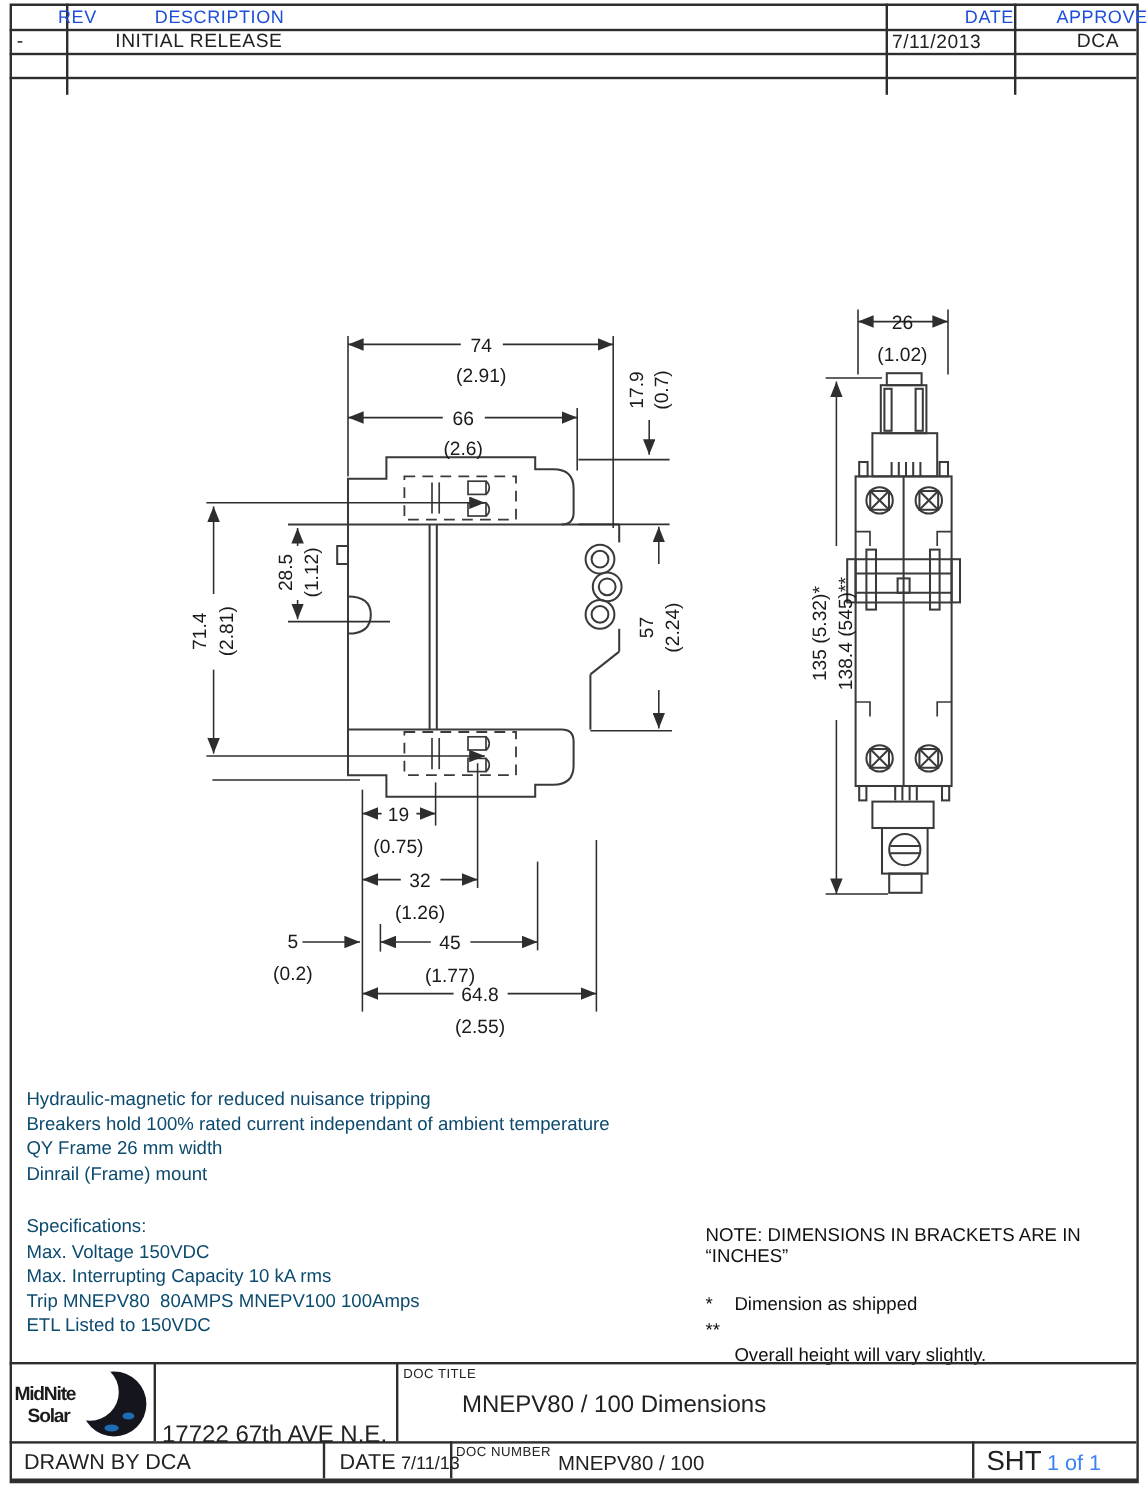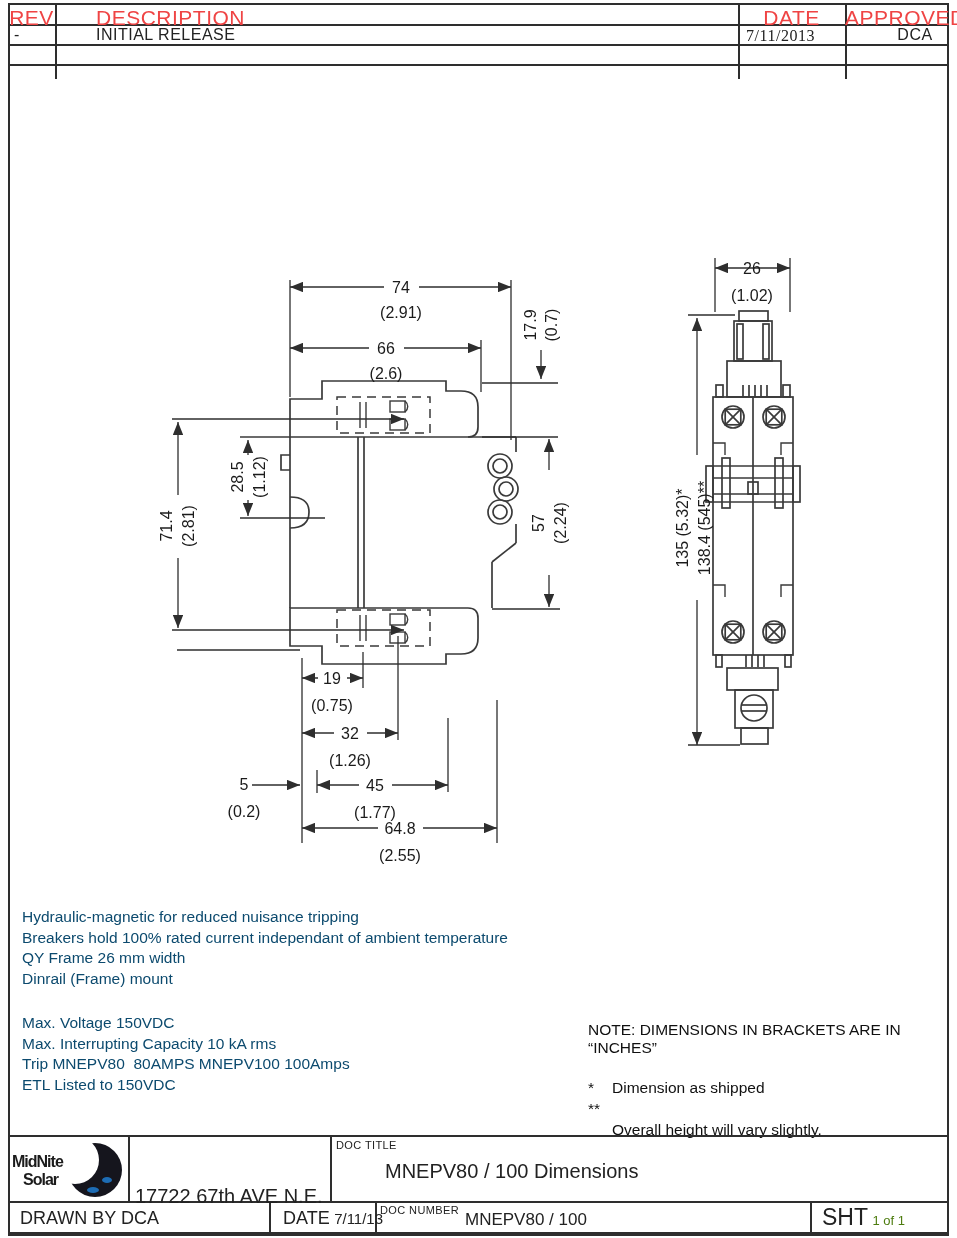--- a/index.html
+++ b/index.html
@@ -3,21 +3,21 @@
 <meta charset="utf-8">
 <style>
   html,body{margin:0;padding:0;background:#ffffff;}
   #page{position:relative;width:957px;height:1238px;background:#fff;
         font-family:"Liberation Sans",sans-serif;color:#1d1d1d;overflow:hidden;}
   .abs{position:absolute;}
   .hl{position:absolute;height:2px;background:#2e2e2e;}
   .vl{position:absolute;width:2px;background:#2e2e2e;}
   #frame{position:absolute;left:8px;top:3px;width:937px;height:1227px;
          border:2px solid #2e2e2e;border-bottom-width:4px;}
-  .cellhead{font-size:21px;letter-spacing:.5px;color:#ef4444;}
+  .cellhead{font-size:15px;letter-spacing:.5px;color:#1d4ed8;margin-left:33px;}
   .cellval{font-size:16px;letter-spacing:.5px;color:#222;}
   .ctr{text-align:center;}
   .feat{font-size:15.5px;line-height:20.5px;color:#0c4a6e;white-space:pre;}
   .notetitle{font-size:15.5px;color:#101010;}
   .noterow{display:flex;font-size:15.5px;line-height:21px;color:#101010;}
   .noterow .mk{width:24px;flex:none;}
   .addr{font-size:20px;line-height:22.5px;color:#222;white-space:pre;}
   .smalllabel{font-size:11px;letter-spacing:.4px;color:#222;}
   svg text{font-family:"Liberation Sans","DejaVu Sans",sans-serif;font-size:16px;fill:#1b1b1b;}
 </style>
@@ -35,21 +35,21 @@
   <div class="vl" style="left:738px;top:3px;height:76px;"></div>
   <div class="vl" style="left:845px;top:3px;height:76px;"></div>
 
   <div class="abs cellhead ctr" style="left:8px;top:6px;width:47px;">REV</div>
   <div class="abs cellhead" style="left:96px;top:6px;">DESCRIPTION</div>
   <div class="abs cellhead ctr" style="left:738px;top:6px;width:107px;">DATE</div>
   <div class="abs cellhead ctr" style="left:845px;top:6px;width:92px;">APPROVED</div>
 
   <div class="abs cellval" style="left:14px;top:26px;">-</div>
   <div class="abs cellval" style="left:96px;top:26px;">INITIAL RELEASE</div>
-  <div class="abs cellval ctr" style="left:738px;top:27px;width:85px;font-family:Liberation Serif, serif;">7/11/2013</div>
+  <div class="abs cellval ctr" style="left:738px;top:27px;width:85px;">7/11/2013</div>
   <div class="abs cellval ctr" style="left:864px;top:26px;width:102px;">DCA</div>
 
   <svg class="abs" style="left:0;top:0;" width="957" height="900" viewBox="0 0 957 900">
     <defs>
       <marker id="ae" orient="auto" markerWidth="11" markerHeight="8" refX="10" refY="4">
         <path d="M0,0 L10,4 L0,8 Z" fill="#2e2e2e"></path>
       </marker>
       <marker id="as" orient="auto-start-reverse" markerWidth="11" markerHeight="8" refX="10" refY="4">
         <path d="M0,0 L10,4 L0,8 Z" fill="#2e2e2e"></path>
       </marker>
@@ -268,20 +268,21 @@
   </svg>
 
   <div class="abs" style="left:22px;top:907px;">
     <div class="feat">Hydraulic-magnetic for reduced nuisance tripping</div>
     <div class="feat">Breakers hold 100% rated current independant of ambient temperature</div>
     <div class="feat">QY Frame 26 mm width</div>
     <div class="feat">Dinrail (Frame) mount</div>
   </div>
 
   <div class="abs" style="left:22px;top:1013px;">
+    <div class="feat">Specifications:</div>
     <div class="feat">Max. Voltage 150VDC</div>
     <div class="feat">Max. Interrupting Capacity 10 kA rms</div>
     <div class="feat">Trip MNEPV80  80AMPS MNEPV100 100Amps</div>
     <div class="feat">ETL Listed to 150VDC</div>
   </div>
 
   <div class="abs" style="left:588px;top:1021px;width:360px;">
     <div class="notetitle" style="margin-bottom:20px;">NOTE: DIMENSIONS IN BRACKETS ARE IN “INCHES”</div>
     <div class="noterow">
       <span class="mk">*</span>
@@ -324,16 +325,16 @@
 
   <div class="abs" style="left:20px;top:1208px;font-size:18px;color:#222;">DRAWN BY DCA</div>
   <div class="abs" style="left:283px;top:1208px;">
     <span style="font-size:18px;color:#222;">DATE</span>
     <span style="font-size:15px;color:#222;">7/11/13</span>
   </div>
   <div class="abs smalllabel" style="left:380px;top:1204px;">DOC NUMBER</div>
   <div class="abs" style="left:465px;top:1210px;font-size:17px;color:#222;">MNEPV80 / 100</div>
   <div class="abs" style="left:822px;top:1204px;">
     <span style="font-size:23px;color:#222;">SHT</span>
-    <span style="font-size:13px;color:#4d7c0f;">1 of 1</span>
+    <span style="font-size:18px;color:#3b82f6;">1 of 1</span>
   </div>
 
 </div>
 
 </body></html>

